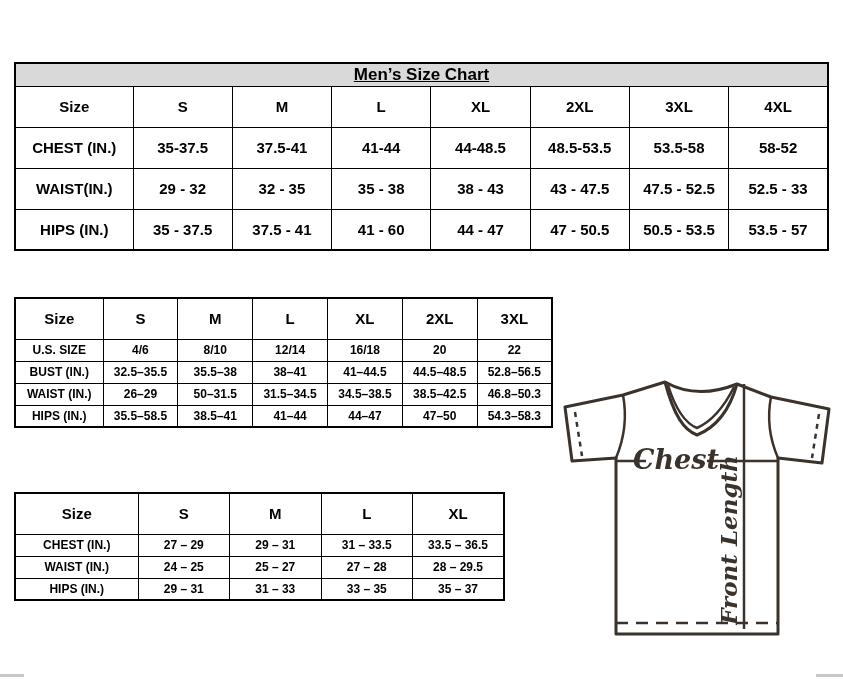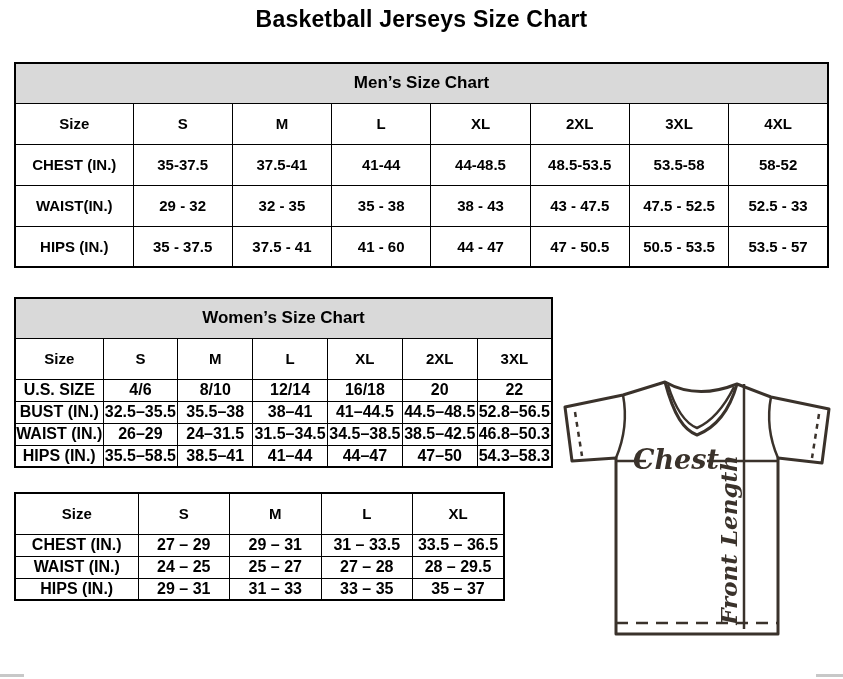--- a/index.html
+++ b/index.html
@@ -7,39 +7,38 @@
               font-family:"Liberation Sans", sans-serif; color:#000; }
   .page { position:relative; width:843px; height:679px; }
 
   .title { position:absolute; top:6px; left:0; width:843px; text-align:center;
            font-size:23px; font-weight:bold; letter-spacing:0.2px; }
 
   table.size-table { position:absolute; border-collapse:collapse; table-layout:fixed;
                      border:2px solid #000; }
   table.size-table td { border:1px solid #000; text-align:center; vertical-align:middle;
                         font-weight:bold; }
-  td.band { background:#d9d9d9; height:40px; font-size:17px; }
+  td.band { background:#d9d9d9; height:23px; font-size:17px;text-decoration:underline; }
   tr.size-row td { height:41px; font-size:15px;margin-top:19px; }
   table.mens tr.data-row td { height:41px; font-size:15px; }
-  table.compact tr.data-row td { height:22px; font-size:16px; }
+  table.compact tr.data-row td { height:22px; font-size:12px; }
   table.mens { left:14px; top:62px; width:815px; }
   table.womens { left:14px; top:297px; width:539px; }
   table.youth { left:14px; top:492px; width:491px; }
 
   .jersey-wrap { position:absolute; left:556px; top:372px; width:282px; height:270px; }
   .artifact { position:absolute; height:3px; background:#c8c8c8; }
   .artifact.left  { left:0;  top:674px; width:24px; }
   .artifact.right { left:816px; top:674px; width:27px; }
 </style>
 </head>
 <body>
 
 <div class="page">
 
-  <div class="title">Basketball Jerseys Size Chart</div>
 
   <table class="size-table mens">
     <colgroup>
       <col style="width:118px">
         <col>
         <col>
         <col>
         <col>
         <col>
         <col>
@@ -96,23 +95,20 @@
     <colgroup>
       <col style="width:88px">
         <col>
         <col>
         <col>
         <col>
         <col>
         <col>
     </colgroup>
     <tbody>
-      <tr>
-        <td class="band" colspan="7">Women’s Size Chart</td>
-      </tr>
       <tr class="size-row">
         <td>Size</td>
         <td>S</td>
         <td>M</td>
         <td>L</td>
         <td>XL</td>
         <td>2XL</td>
         <td>3XL</td>
       </tr>
       <tr class="data-row">
@@ -129,21 +125,21 @@
         <td>32.5–35.5</td>
         <td>35.5–38</td>
         <td>38–41</td>
         <td>41–44.5</td>
         <td>44.5–48.5</td>
         <td>52.8–56.5</td>
       </tr>
       <tr class="data-row">
         <td>WAIST (IN.)</td>
         <td>26–29</td>
-        <td>24–31.5</td>
+        <td>50–31.5</td>
         <td>31.5–34.5</td>
         <td>34.5–38.5</td>
         <td>38.5–42.5</td>
         <td>46.8–50.3</td>
       </tr>
       <tr class="data-row">
         <td>HIPS (IN.)</td>
         <td>35.5–58.5</td>
         <td>38.5–41</td>
         <td>41–44</td>

